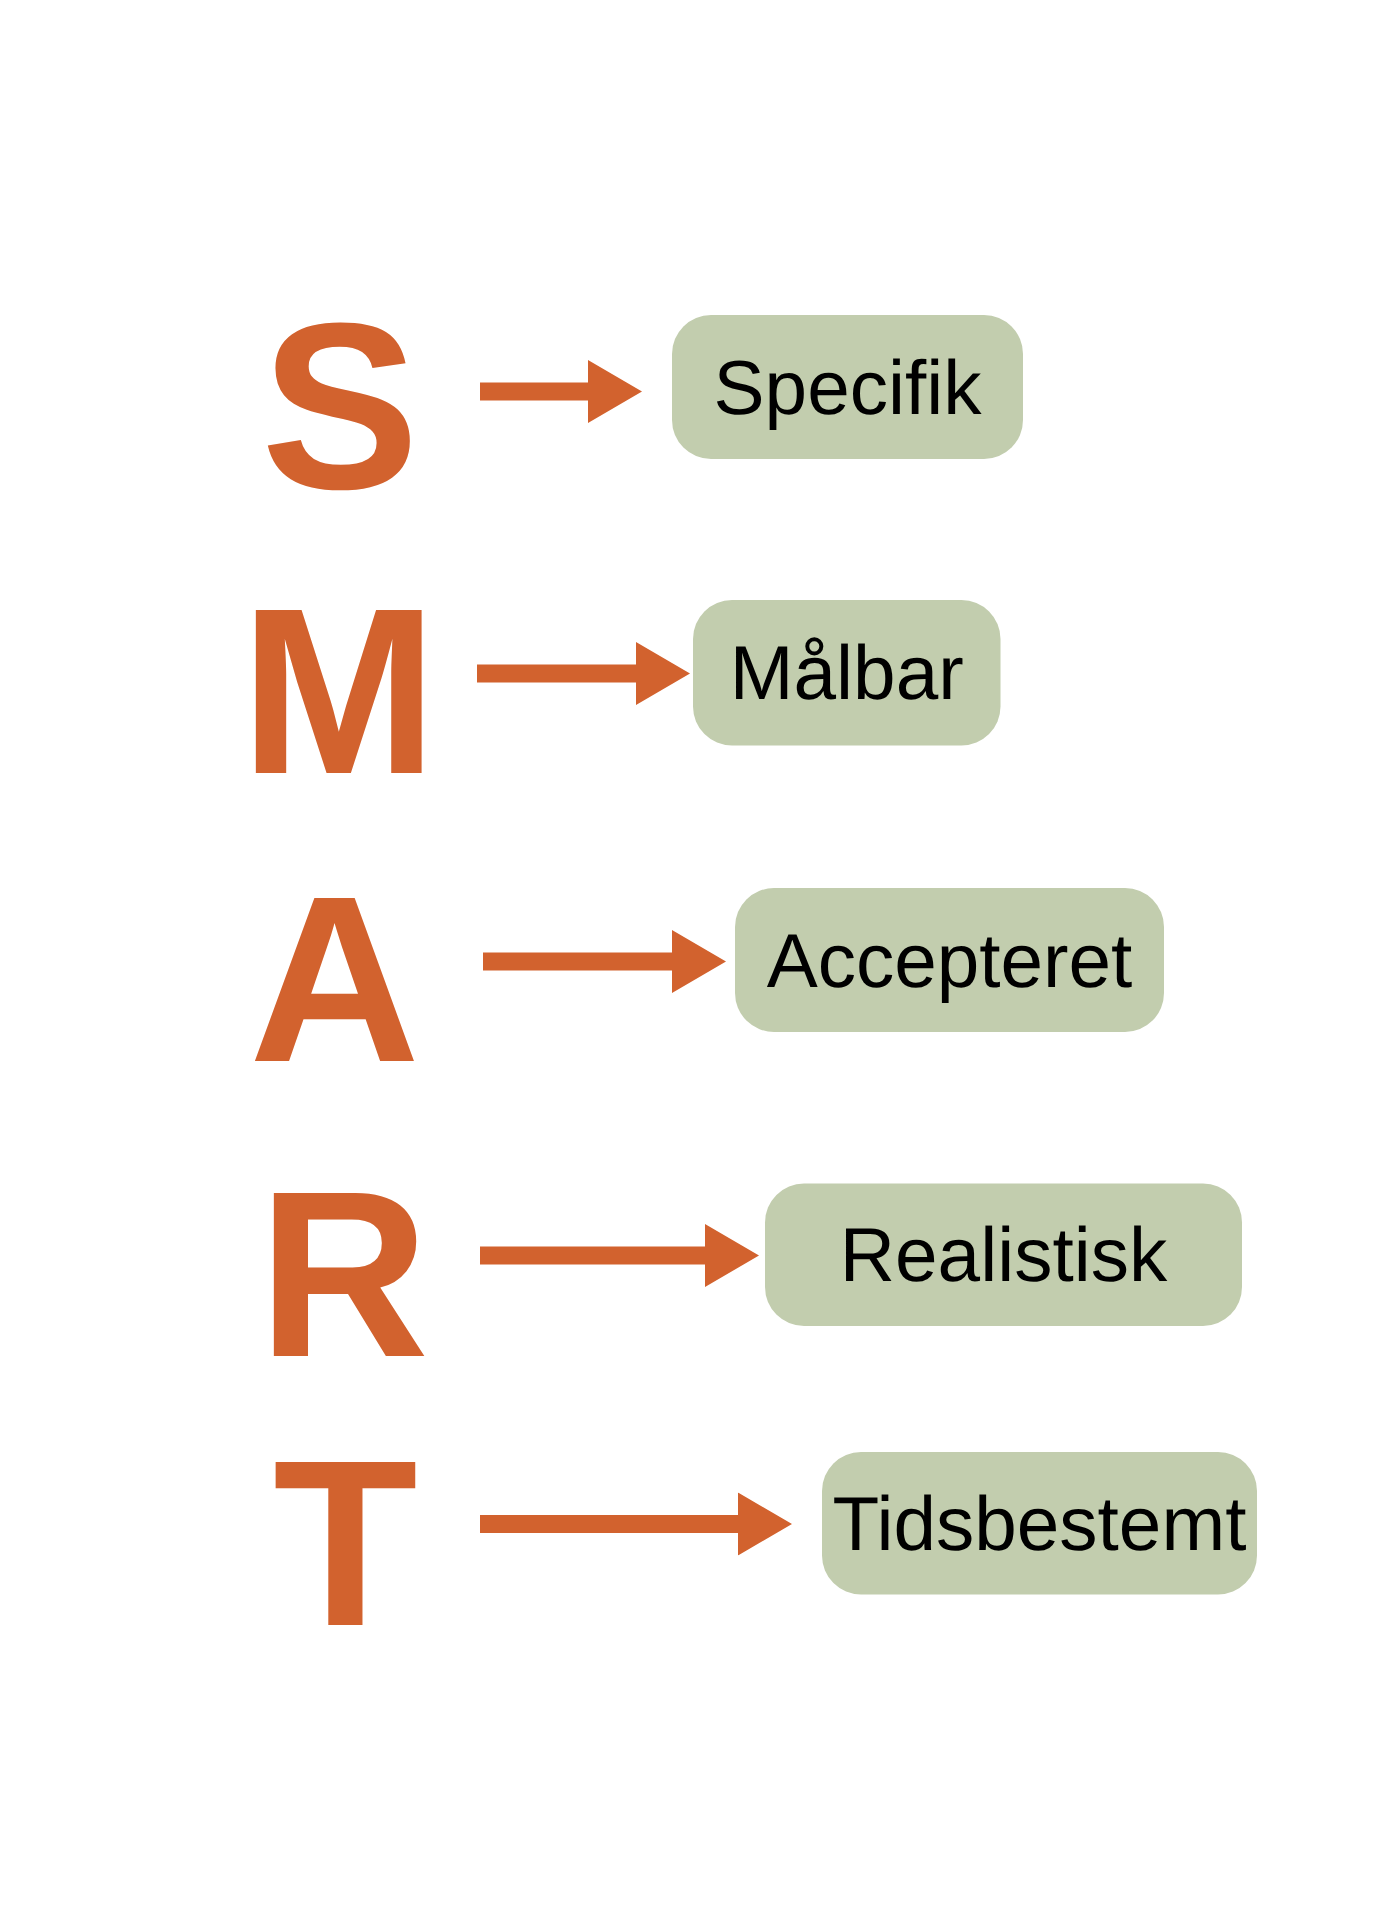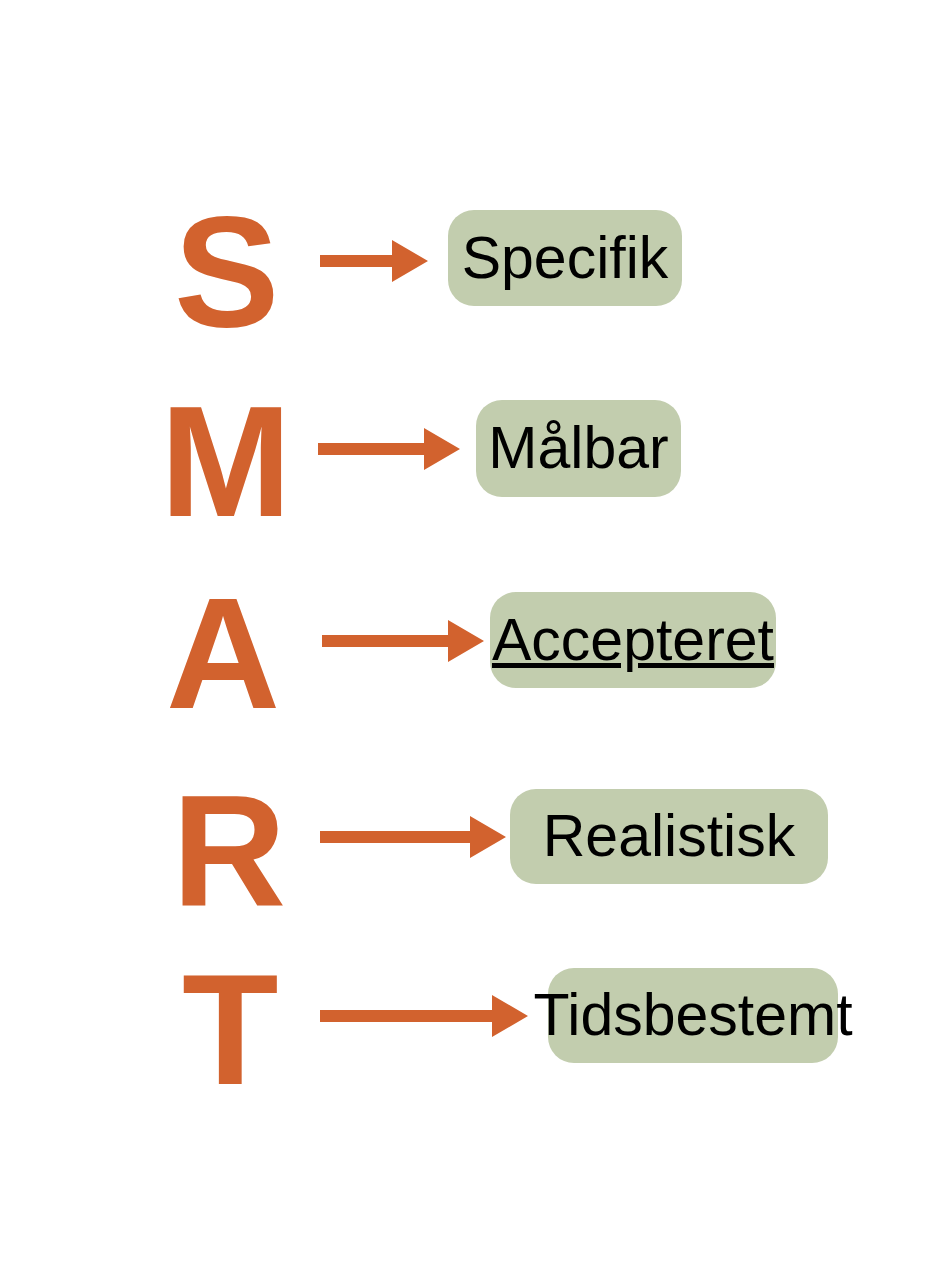--- a/index.html
+++ b/index.html
@@ -43,21 +43,21 @@
     border-radius: 26px;
     display: flex;
     align-items: center;
     justify-content: center;
     box-sizing: border-box;
   }
   .box-label {
     font-family: "Liberation Sans", sans-serif;
     font-weight: normal;
     color: #000000;
-    font-size: 59px;
+    font-size: 51px;
     line-height: 1;
     white-space: nowrap;
   }
 </style>
 </head>
 <body>
 
 <div id="canvas">
 
   <div class="row" style="top:0;height:1286px;">
@@ -72,33 +72,33 @@
     </div>
   </div>
 
   <div class="row" style="top:0;height:1286px;">
     <div class="letter" style="left:160px; top:382px;">M</div>
 
     <svg class="arrow" style="left:318px; top:428px;" width="142" height="42" viewBox="0 0 142 42">
       <path d="M0 15 L106 15 L106 0 L142 21 L106 42 L106 27 L0 27 Z" fill="#d2622e"></path>
     </svg>
 
-    <div class="box" style="left:462px; top:400px; width:205px; height:97px;margin-left:14px;">
+    <div class="box" style="left:462px; top:400px; width:205px; height:97px;">
       <span class="box-label">Målbar</span>
     </div>
   </div>
 
   <div class="row" style="top:0;height:1286px;">
     <div class="letter" style="left:166px; top:574px;">A</div>
 
     <svg class="arrow" style="left:322px; top:620px;" width="162" height="42" viewBox="0 0 162 42">
       <path d="M0 15 L126 15 L126 0 L162 21 L126 42 L126 27 L0 27 Z" fill="#d2622e"></path>
     </svg>
 
-    <div class="box" style="left:490px; top:592px; width:286px; height:96px;text-decoration:underline;">
+    <div class="box" style="left:490px; top:592px; width:286px; height:96px;">
       <span class="box-label">Accepteret</span>
     </div>
   </div>
 
   <div class="row" style="top:0;height:1286px;">
     <div class="letter" style="left:172px; top:771px;">R</div>
 
     <svg class="arrow" style="left:320px; top:816px;" width="186" height="42" viewBox="0 0 186 42">
       <path d="M0 15 L150 15 L150 0 L186 21 L150 42 L150 27 L0 27 Z" fill="#d2622e"></path>
     </svg>

